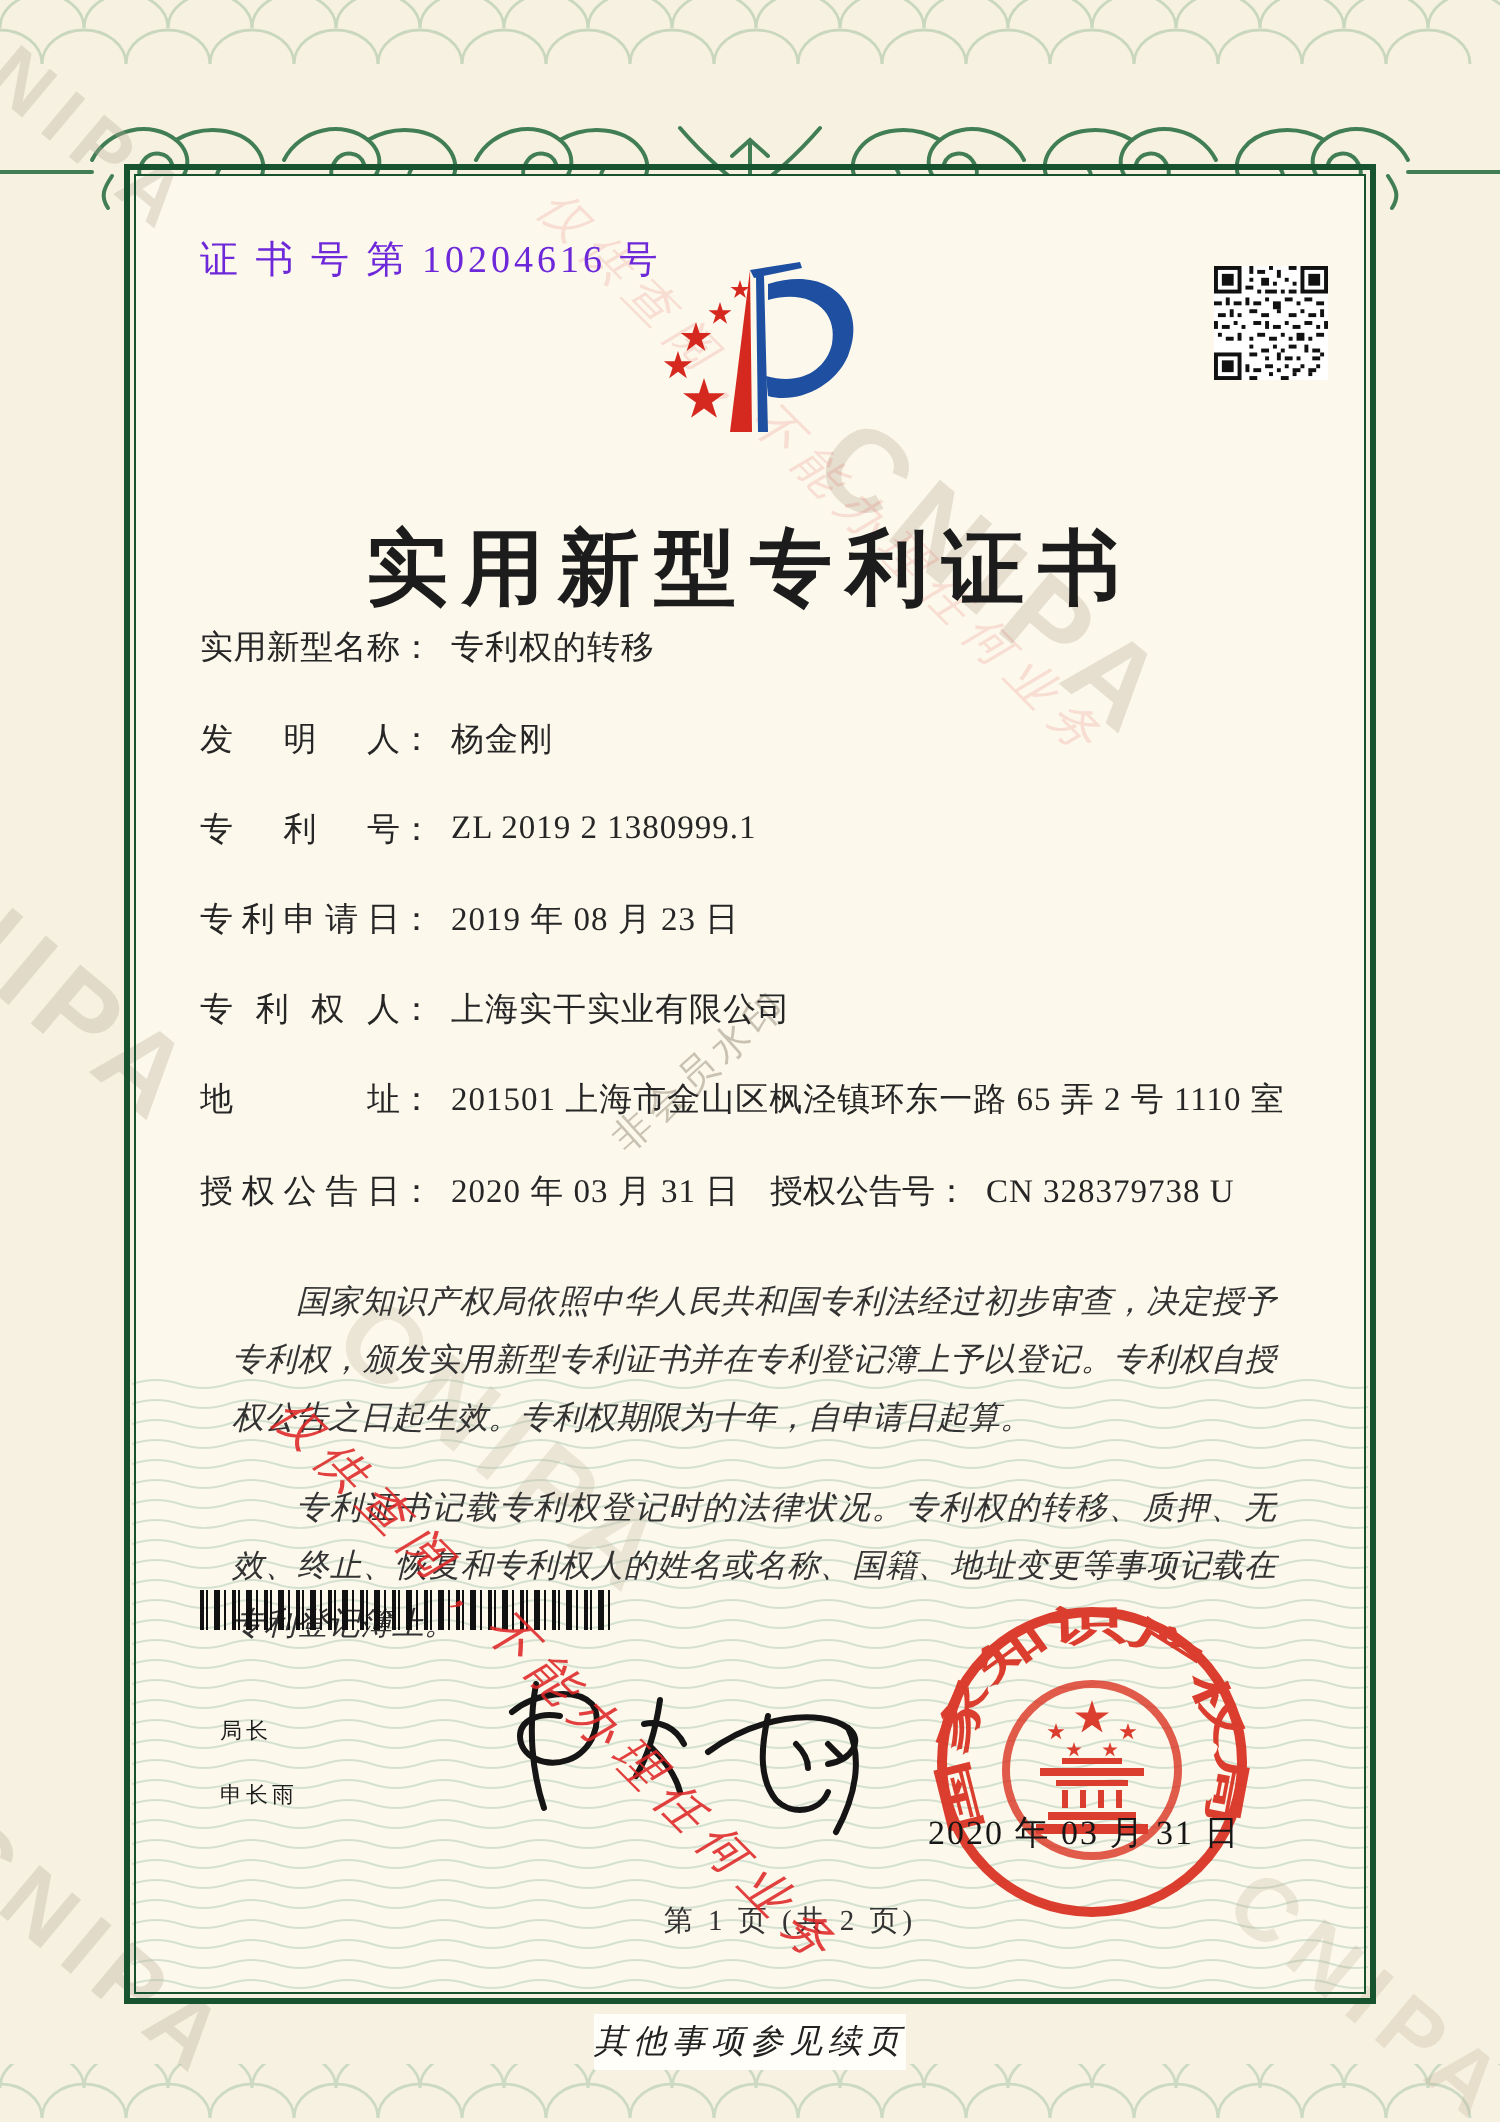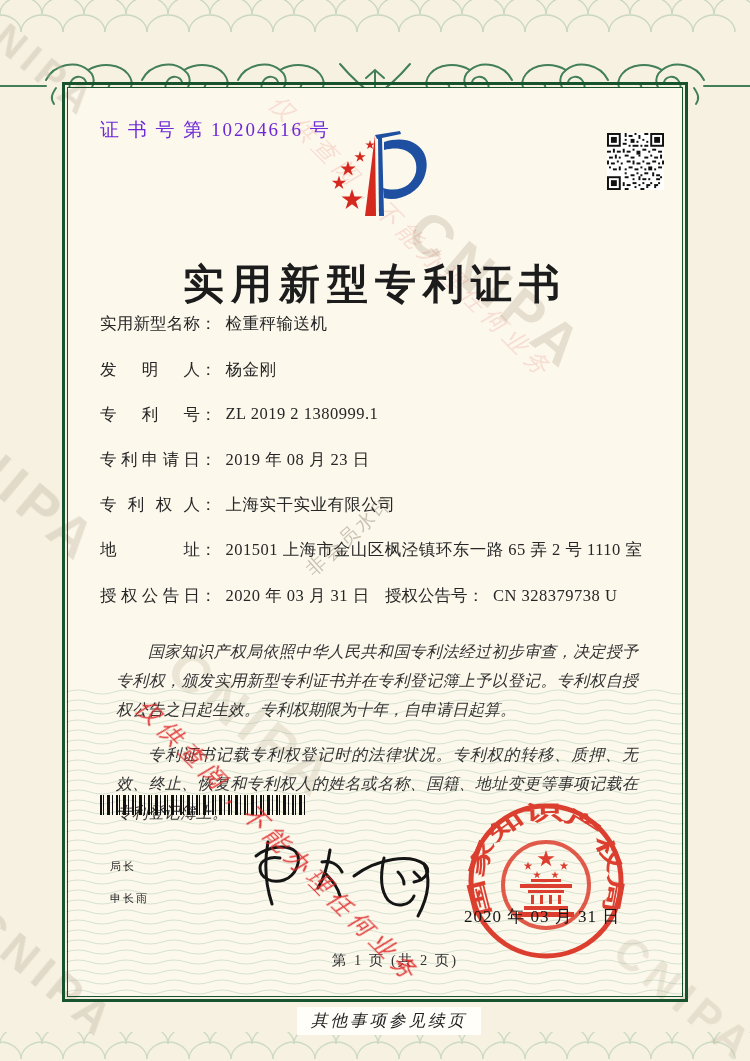--- a/index.html
+++ b/index.html
@@ -38,21 +38,21 @@
   .barcode{position:absolute;left:100px;top:795px;width:206px;height:20px;z-index:2;
       background:repeating-linear-gradient(90deg,#111 0,#111 2px,transparent 2px,transparent 3px,
       #111 3px,#111 4px,transparent 4px,transparent 7px,#111 7px,#111 10px,transparent 10px,
       transparent 12px,#111 12px,#111 13px,transparent 13px,transparent 16px);}
   .director{position:absolute;left:110px;top:850px;z-index:2;font-family:"Liberation Sans","DejaVu Sans",sans-serif;
       font-size:11px;color:#1d1d1d;line-height:32px;letter-spacing:2px;}
   .signature{position:absolute;left:238px;top:828px;z-index:3;}
   .seal{position:absolute;left:466px;top:801px;z-index:4;}
   .seal-date{position:absolute;left:464px;top:905px;z-index:5;font-size:17px;color:#161616;letter-spacing:1px;white-space:nowrap;}
   .page-info{position:absolute;left:0;top:951px;width:750px;text-align:center;font-size:14.5px;color:#333;z-index:2;letter-spacing:2px;margin-left:20px;}
-  .cont{position:absolute;left:297px;top:1007px;background:#fffef9;padding:3px 14px;z-index:2;
+  .cont{position:absolute;left:297px;top:1007px;background:#fffef9;padding:3px 0;z-index:2;
       font-style:italic;font-size:16.5px;letter-spacing:3px;color:#222;}
 </style>
 </head>
 <body>
 
 <div id="page">
 
   <svg class="deco-top" width="750" height="112" viewBox="0 0 750 112">
     <defs>
       <path id="arc1" d="M0 0 a21 17 0 0 1 42 0"></path>
@@ -333,21 +333,21 @@
         <rect x="2" y="2" width="3" height="3"></rect>
         <rect x="24" y="2" width="3" height="3"></rect>
         <rect x="2" y="24" width="3" height="3"></rect>
       </g>
   </svg>
 
   <div class="title">实用新型专利证书</div>
 
   <div class="rows">
     <div class="row r1">
-      <span class="flabel">实用新型名称</span><span class="colon">：</span><span class="fvalue">检重秤输送机</span>
+      <span class="flabel">实用新型名称</span><span class="colon">：</span><span class="fvalue">专利权的转移</span>
     </div>
     <div class="row r2">
       <span class="flabel">发明人</span><span class="colon">：</span><span class="fvalue">杨金刚</span>
     </div>
     <div class="row r3">
       <span class="flabel">专利号</span><span class="colon">：</span><span class="fvalue">ZL 2019 2 1380999.1</span>
     </div>
     <div class="row r4">
       <span class="flabel">专利申请日</span><span class="colon">：</span><span class="fvalue">2019 年 08 月 23 日</span>
     </div>

